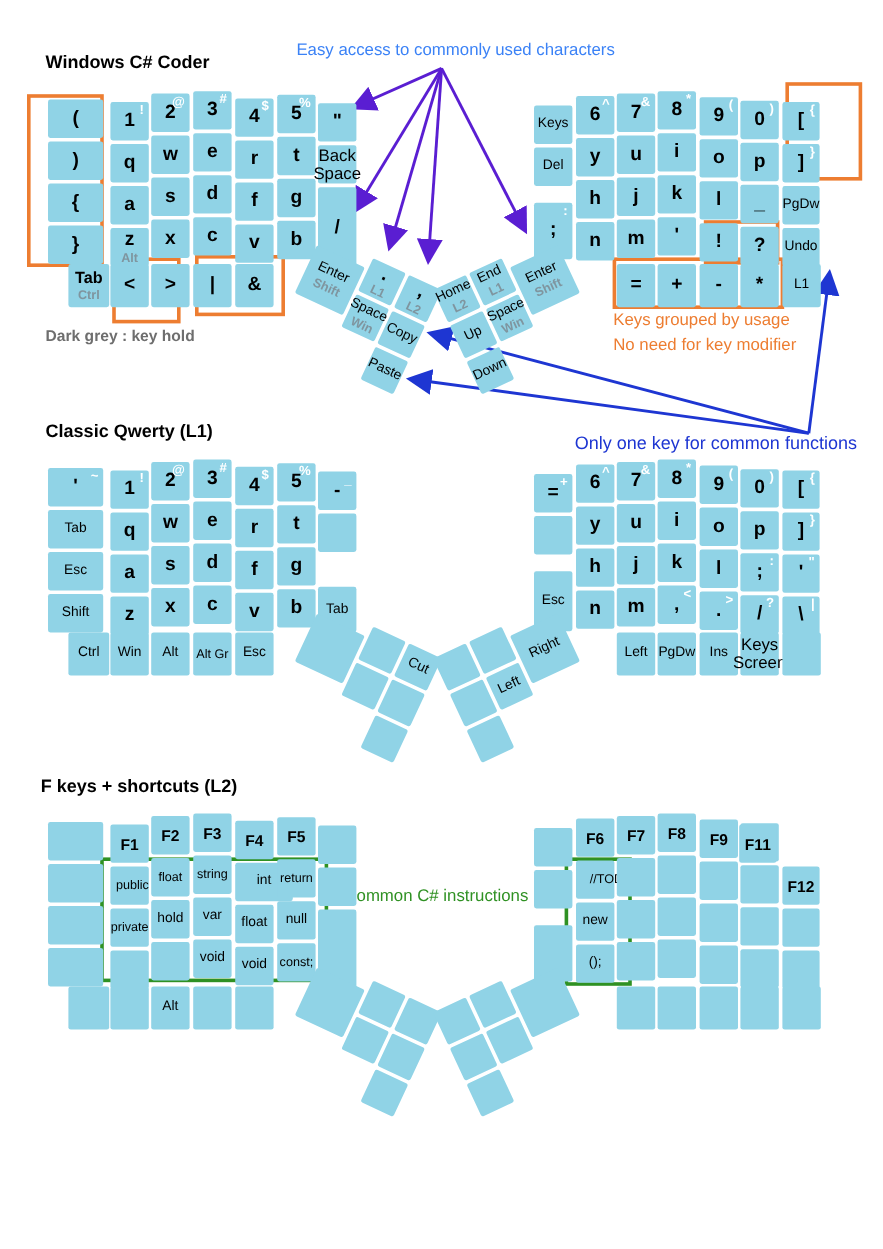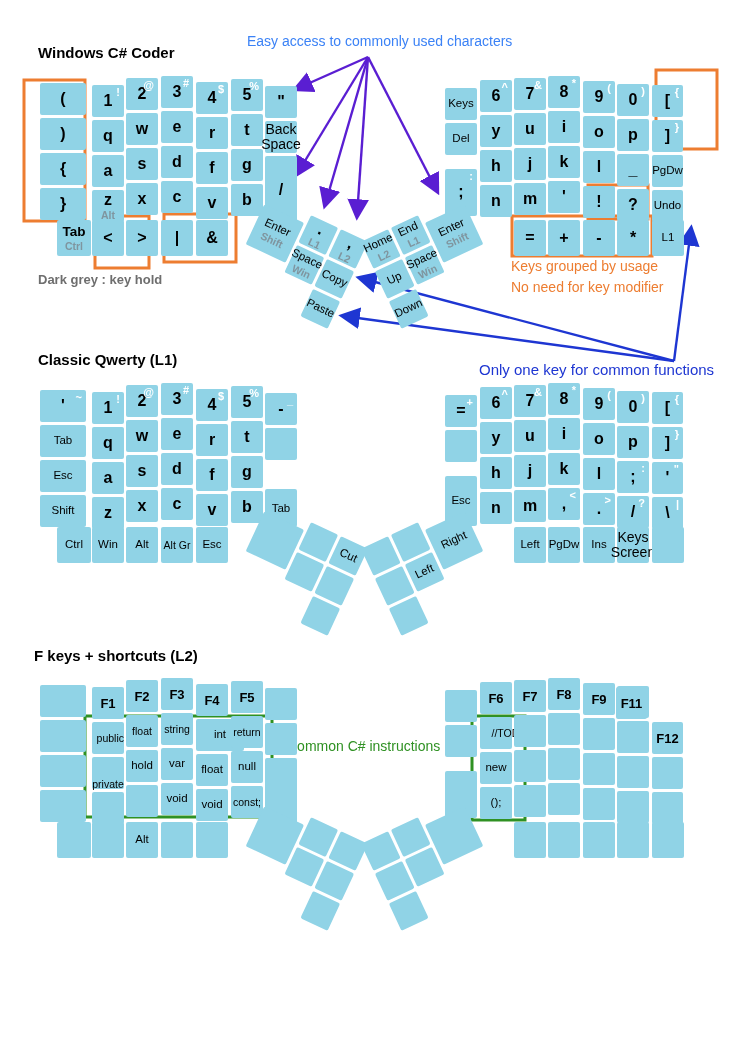--- a/index.html
+++ b/index.html
@@ -585,21 +585,21 @@
     </div>
     <div class="key" style="left: 40px; top: 790px; width: 46px; height: 32px;">
       <span class="kl word"></span>
     </div>
     <div class="key" style="left: 92px; top: 687px; width: 32px; height: 32px;">
       <span class="kl fkey">F1</span>
     </div>
     <div class="key" style="left: 92px; top: 722px; width: 32px; height: 32px; align-items: flex-end;">
       <span class="kl tiny">public</span>
     </div>
-    <div class="key" style="left: 92px; top: 757px; width: 32px; height: 32px; justify-content: flex-end;">
+    <div class="key" style="left: 92px; top: 757px; width: 32px; height: 32px;">
       <span class="kl tiny">private</span>
     </div>
     <div class="key" style="left: 92px; top: 792px; width: 32px; height: 32px;">
       <span class="kl word"></span>
     </div>
     <div class="key" style="left: 126px; top: 680px; width: 32px; height: 32px;">
       <span class="kl fkey">F2</span>
     </div>
     <div class="key" style="left: 126px; top: 715px; width: 32px; height: 32px;">
       <span class="kl tiny">float</span>

